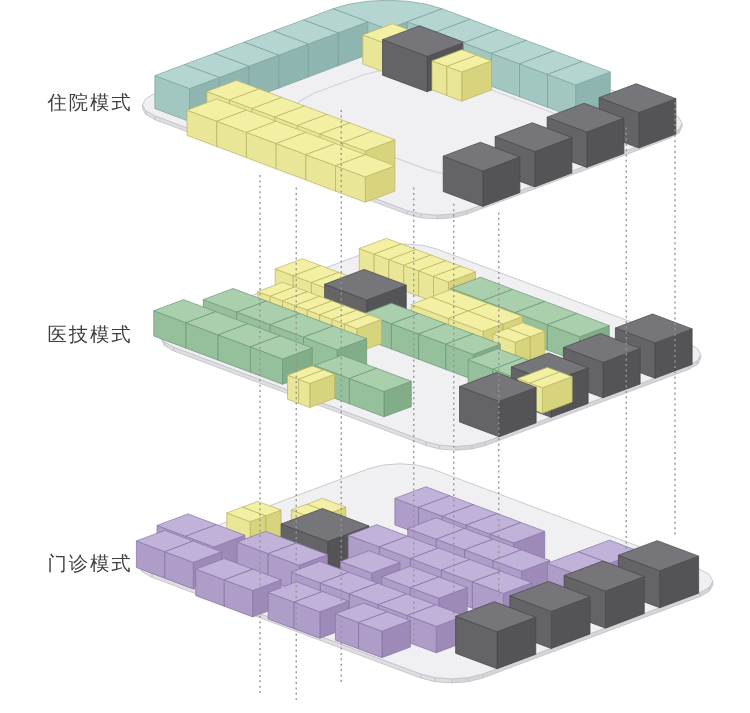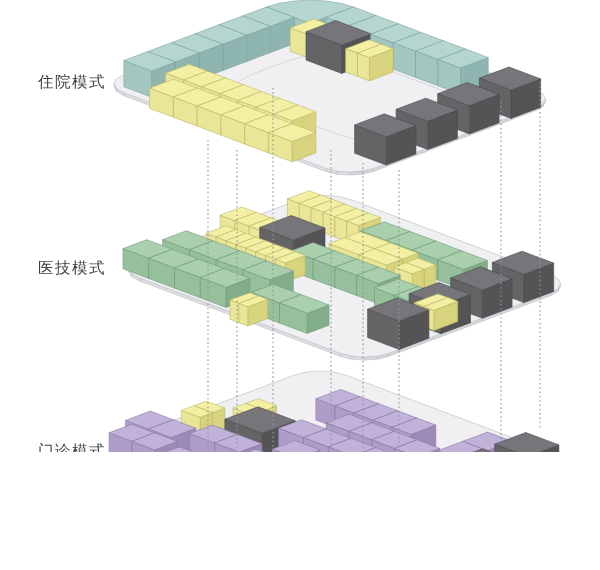--- a/index.html
+++ b/index.html
@@ -1,16 +1,16 @@
 <!DOCTYPE html>
 <html><head>
 <meta charset="utf-8">
 <style>
   html,body{margin:0;padding:0;background:#ffffff;}
-  .stage{position:relative;width:600px;height:452px;background:#ffffff;overflow:hidden;
+  .stage{position:relative;width:600px;height:570px;background:#ffffff;overflow:hidden;
          font-family:"DejaVu Sans","Liberation Sans",sans-serif;}
   svg{display:block;}
   .floor-label{font-family:"DejaVu Sans","Liberation Sans",sans-serif;
                font-size:15.5px;fill:#3f3f42;letter-spacing:1.5px;}
   .guide{fill:none;stroke:#94949a;stroke-width:1.1;stroke-dasharray:1.6 2.7;}
   .block-edge{stroke-linejoin:round;stroke-width:0.6;}
   .plate-edge{stroke-linejoin:round;stroke-width:0.7;}
   .inner-outline{fill:none;stroke:#d2d2d8;stroke-width:0.9;}
 </style>
 </head>

